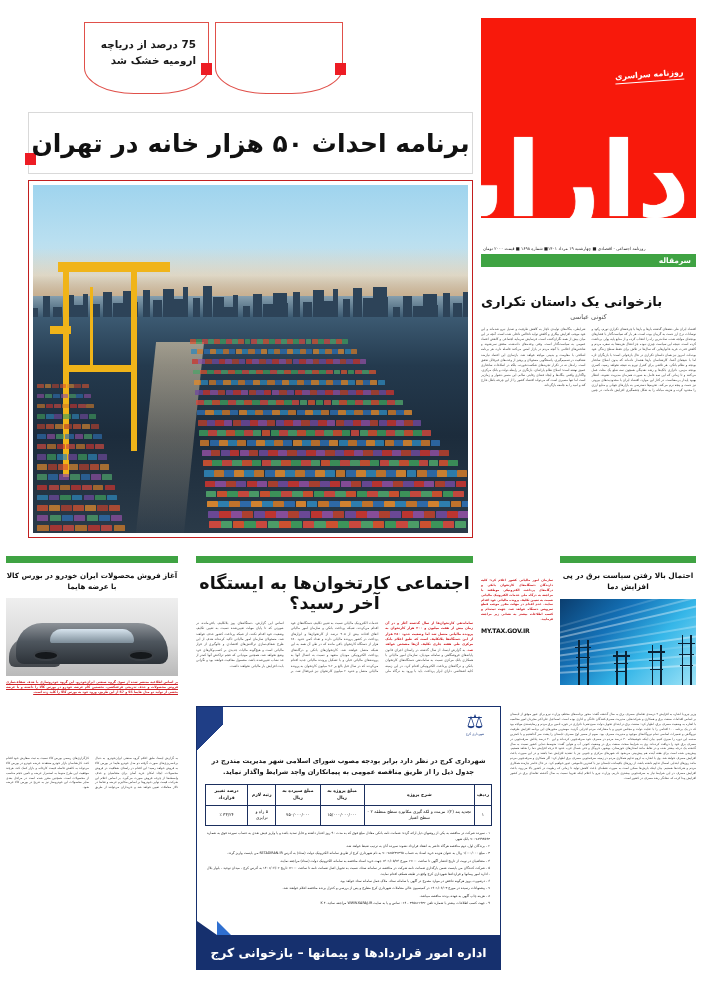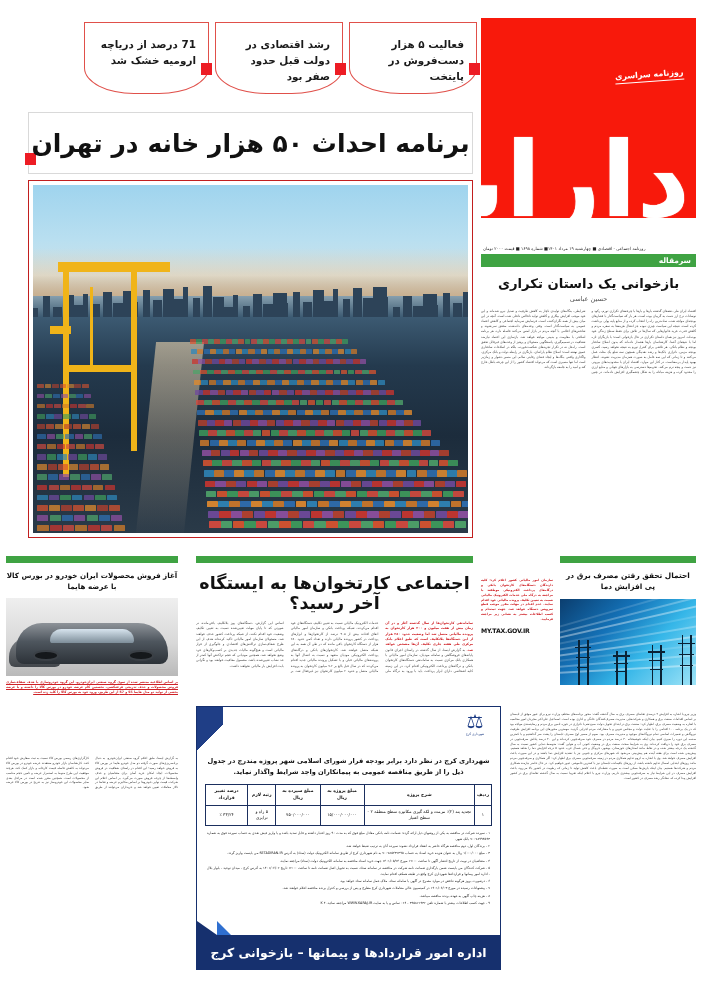--- a/index.html
+++ b/index.html
@@ -97,22 +97,22 @@
   }
 
   
   .edit-col { position:absolute; top:246px; right:5px; width:215px; bottom:462px; }
   .greenbar {
     height:13px; background:#3fa343; color:#fff; font-size:7.5px;
     font-weight:bold; display:flex; align-items:center;
     justify-content:flex-start; padding:0 5px;
   }
   .edit-title {
-    text-align:center; font-size:13.2px; font-weight:bold; color:#111;
-    margin-top:9px; letter-spacing:-0.3px;
+    text-align:left; font-size:13.2px; font-weight:bold; color:#111;
+    margin-top:27px; letter-spacing:-0.3px;
   }
   .edit-author { text-align:center; font-size:6.5px; color:#555; margin-top:4px; }
   .edit-body {
     margin-top:6px; font-size:3.15px; line-height:1.62; color:#3a3a3a;
     text-align:justify; column-count:2; column-gap:6px;
     height:218px; overflow:hidden;
   }
 
   .mid-green { height:7px; background:#3fa343; }
 
@@ -275,29 +275,24 @@
 
 <div class="page">
 
   <div class="masthead">
     <div class="masthead-sub">روزنامه سراسری</div>
     <div class="masthead-title">دارایی</div>
   </div>
 
   <div class="bbox bbox3">
     <div class="bbox-sq"></div>
-    <div class="bbox-txt">71 درصد از دریاچه ارومیه خشک شد</div>
+    <div class="bbox-txt">75 درصد از دریاچه ارومیه خشک شد</div>
   </div>
   <div class="bbox bbox2">
     <div class="bbox-sq"></div>
-    <div class="bbox-txt">رشد اقتصادی در دولت قبل حدود صفر بود</div>
-  </div>
-  <div class="bbox bbox1">
-    <div class="bbox-sq"></div>
-    <div class="bbox-txt">فعالیت ۵ هزار دست‌فروش در پایتخت</div>
   </div>
 
   <div class="lead-box">
     <div class="lead-sq"></div>
     <div class="lead-txt">برنامه احداث ۵۰ هزار خانه در تهران</div>
   </div>
 
   <div class="photo-frame">
     <div class="photo">
       <div class="sky-glow"></div>
@@ -947,21 +942,21 @@
         </div>
     </div>
   </div>
 
   <div class="edit-col">
     <div style="font-size:4.2px;color:#222;text-align:left;padding:0 2px 3px;">روزنامه اجتماعی - اقتصادی ■ چهارشنبه ۱۹ مرداد ۱۴۰۱■ شماره ۱۶۹۸ ■ قیمت ۲۰۰۰ تومان</div>
     <div class="greenbar">
       <span>سرمقاله</span>
     </div>
     <div class="edit-title">بازخوانی یک داستان تکراری</div>
-    <div class="edit-author">حسین عباسی</div>
+    <div class="edit-author">کنونی عباسی</div>
     <div class="edit-body">اقتصاد ایران طی دهه‌های گذشته بارها و بارها با چرخه‌های تکراری تورم، رکود و نوسانات نرخ ارز دست به گریبان بوده است. هر بار که سیاست‌گذار با فشارهای بودجه‌ای مواجه شده، ساده‌ترین راه را انتخاب کرده و از منابع پایه پولی برداشت کرده است. نتیجه این سیاست چیزی نبوده جز انتقال هزینه‌ها به سفره مردم و کاهش قدرت خرید خانوارهایی که سال‌ها در تلاش برای حفظ سطح زندگی خود بوده‌اند. امروز نیز همان داستان تکراری در حال بازخوانی است؛ با بازیگران تازه اما با نتیجه‌ای آشنا. کارشناسان بارها هشدار داده‌اند که بدون اصلاح ساختار بودجه و نظام بانکی، هر تلاشی برای کنترل تورم به نتیجه نخواهد رسید. کسری بودجه مزمن، ناترازی بانک‌ها و رشد نقدینگی همچون سه ضلع یک مثلث عمل می‌کنند و تا زمانی که این سه عامل به صورت همزمان مدیریت نشوند، انتظار بهبود پایدار بی‌معناست. در کنار این موارد، اقتصاد ایران با محدودیت‌های بیرونی نیز دست و پنجه نرم می‌کند. تحریم‌ها دسترسی به بازارهای جهانی و منابع ارزی را محدود کرده و هزینه مبادله را به شکل چشمگیری افزایش داده‌اند. در چنین شرایطی، بنگاه‌های تولیدی ناچار به کاهش ظرفیت و تعدیل نیرو شده‌اند و این خود موجب افزایش بیکاری و کاهش تولید ناخالص داخلی شده است. آنچه در این میان بیش از همه نگران‌کننده است، فرسایش سرمایه اجتماعی و کاهش اعتماد عمومی به سیاست‌گذار است. وقتی وعده‌های داده‌شده محقق نمی‌شوند و شاخص‌های اعلامی با آنچه مردم در بازار لمس می‌کنند فاصله دارد، هر برنامه اصلاحی با مقاومت و بدبینی مواجه خواهد شد. بازسازی این اعتماد نیازمند شفافیت در تصمیم‌گیری، پاسخگویی مسئولان و پرهیز از وعده‌های غیرقابل تحقق است. راه‌حل نه در تکرار تجربه‌های شکست‌خورده، بلکه در اصلاحات ساختاری عمیق نهفته است؛ اصلاح نظام یارانه‌ای، بازنگری در رابطه دولت و بانک مرکزی، واگذاری واقعی بنگاه‌ها و ایجاد فضای رقابتی سالم. این مسیر دشوار و زمان‌بر است اما تنها مسیری است که می‌تواند اقتصاد کشور را از این چرخه باطل خارج کند و امید را به جامعه بازگرداند.</div>
   </div>
 
   <div class="mid-green" style="position:absolute;top:556px;right:228px;left:196px;"></div>
   <div class="mid-green" style="position:absolute;top:556px;right:5px;width:136px;"></div>
   <div class="mid-green" style="position:absolute;top:556px;left:6px;width:172px;"></div>
 
   <div class="mid-center">
     <div style="height:7px"></div>
     <div class="mid-center-head">اجتماعی کارتخوان‌ها به ایستگاه آخر رسید؟</div>
@@ -971,21 +966,21 @@
     </div>
   </div>
 
   <div class="tax-ad">
     <div class="tax-ad-txt">سازمان امور مالیاتی کشور اعلام کرد: کلیه دارندگان دستگاه‌های کارتخوان بانکی و درگاه‌های پرداخت الکترونیکی موظفند با مراجعه به درگاه ملی خدمات الکترونیک مالیاتی نسبت به تعیین تکلیف پرونده مالیاتی خود اقدام نمایند. عدم اقدام در مهلت مقرر موجب قطع سرویس دستگاه خواهد شد. جهت ثبت‌نام و کسب اطلاعات بیشتر به نشانی زیر مراجعه فرمایید.</div>
     <div class="tax-url">MY.TAX.GOV.IR</div>
   </div>
 
   <div class="mid-right">
     <div style="height:7px"></div>
-    <div class="mid-right-head">احتمال تحقق رفتن مصرف برق در پی افزایش دما</div>
+    <div class="mid-right-head">احتمال بالا رفتن سیاست برق در پی افزایش دما</div>
     <div class="power-img" id="powerimg">
         <div class="ray" style="top:8%;transform:rotate(-16deg);opacity:0.25;"></div>
         <div class="ray" style="top:17%;transform:rotate(-14.4deg);opacity:0.45;"></div>
         <div class="ray" style="top:26%;transform:rotate(-12.8deg);opacity:0.65;"></div>
         <div class="ray" style="top:35%;transform:rotate(-11.2deg);opacity:0.25;"></div>
         <div class="ray" style="top:44%;transform:rotate(-9.6deg);opacity:0.45;"></div>
         <div class="ray" style="top:53%;transform:rotate(-8deg);opacity:0.65;"></div>
         <div class="ray" style="top:62%;transform:rotate(-6.399999999999999deg);opacity:0.25;"></div>
         <div class="ray" style="top:71%;transform:rotate(-4.799999999999999deg);opacity:0.45;"></div>
         <div class="ray" style="top:80%;transform:rotate(-3.1999999999999993deg);opacity:0.65;"></div>
@@ -1037,21 +1032,21 @@
   <div class="left-bottom">به گزارش ایسنا، طبق اعلام گروه صنعتی ایران‌خودرو، به دنبال برنامه‌ریزی‌های صورت گرفته دو مدل خودرو هایما در بورس کالا به فروش خواهد رسید؛ این اقدام در راستای شفافیت در فروش محصولات، ایجاد امکان خرید آسان برای متقاضیان و حذف واسطه‌ها از چرخه فروش صورت می‌گیرد. بر اساس اعلام این شرکت، قیمت نهایی خودروها بر اساس مکانیزم عرضه و تقاضا در تالار معاملات تعیین خواهد شد و خریداران می‌توانند از طریق کارگزاری‌های رسمی بورس کالا نسبت به ثبت سفارش خود اقدام کنند. کارشناسان بازار خودرو معتقدند عرضه خودرو در بورس کالا می‌تواند به کاهش فاصله قیمت کارخانه و بازار کمک کند، هرچند موفقیت این طرح منوط به استمرار عرضه و تامین حجم مناسب از محصولات است. همچنین مقرر شده است در مراحل بعدی سایر محصولات این خودروساز نیز به تدریج در بورس کالا عرضه شود.</div>
 
   <div class="tender">
     <div class="tender-top">
       <div class="tender-corner2"></div>
       <div class="tender-logo">
         <div class="scale">⚖</div>
         <div class="cap">شهرداری کرج</div>
       </div>
     </div>
-    <div class="tender-intro">شهرداری کرج در نظر دارد برابر بودجه فرار شورای اسلامی شهر  پروژه مندرج در جدول ذیل را از طریق مناقصه عمومی به پیمانکاران واجد شرایط واگذار نماید.</div>
+    <div class="tender-intro">شهرداری کرج در نظر دارد برابر بودجه مصوب شورای اسلامی شهر  مدیریت مندرج در جدول ذیل را از طریق مناقصه عمومی به پیمانکاران واجد شرایط واگذار نماید.</div>
 
     <table class="tender-tbl">
       <thead>
         <tr>
           <th>ردیف</th>
           <th>شرح پروژه</th>
           <th>مبلغ پروژه به ریال</th>
           <th>مبلغ سپرده به ریال</th>
           <th>رتبه لازم</th>
           <th>درصد تغییر قرارداد</th>

